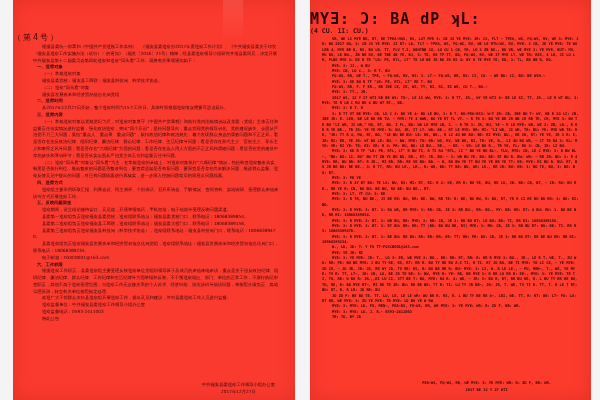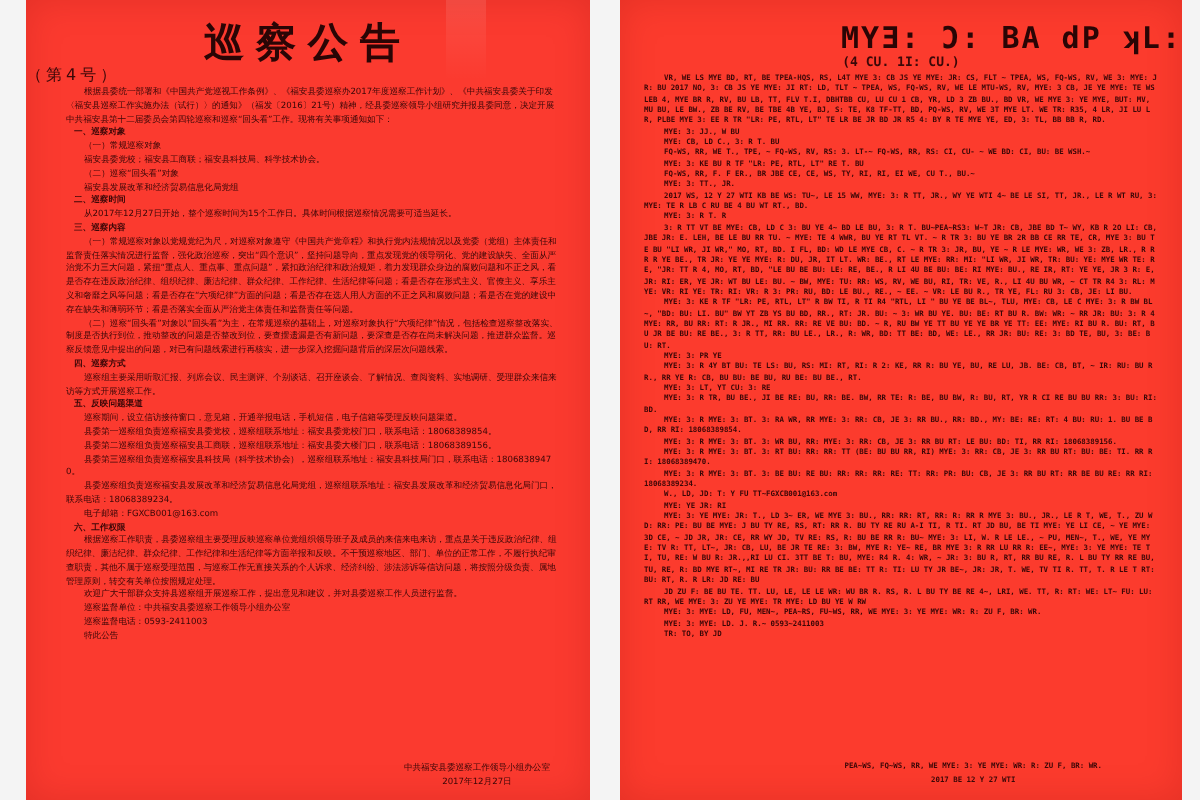--- a/index.html
+++ b/index.html
@@ -35,29 +35,28 @@
     font-family: "DejaVu Sans", sans-serif;
   }
   .body-cn p { margin: 0; text-indent: 9px; word-break: break-all; }
   .body-cn p.h { text-indent: 4px; font-weight: bold; }
   .sign-cn {
     position: absolute; right: 20px; top: 381px;
     font-size: 4.3px; line-height: 7px; color: #3a0707; text-align: center;
   }
   .title-enc {
     position: absolute; left: 0; right: 0; top: 10px;
-    text-align: right;
+    text-align: left;
     font-family: "DejaVu Sans Mono", monospace;
     font-weight: bold; font-size: 15px; letter-spacing: 1px;
     color: #2a0505;
-    margin-left: 17px;
   }
   .sub-enc {
     position: absolute; left: 0; right: 0; top: 27px;
-    text-align: center; font-size: 6.5px; color: #3a0808;
+    text-align: left; font-size: 6.5px; color: #3a0808;
     font-family: "DejaVu Sans Mono", monospace; font-weight: bold;
   }
   .body-enc {
     position: absolute; left: 12px; right: 12px; top: 37px;
     font-family: "DejaVu Sans Mono", monospace;
     font-size: 3.7px; line-height: 5.35px; color: #3a0707;
     font-weight: bold;
   }
   .body-enc p { margin: 0; text-indent: 10px; word-break: break-all; }
   .body-enc p.h { text-indent: 10px; }
@@ -69,21 +68,20 @@
   .glare {
     position: absolute; left: 210px; top: 0; width: 20px; height: 40px;
     background: linear-gradient(180deg, rgba(255,255,255,0.10), rgba(255,255,255,0));
   }
 </style>
 </head>
 <body>
 
 <div class="poster" id="left">
   <div class="glare"></div>
-  <div class="title-cn">巡察公告</div>
   <div class="sub-cn">（第4号）</div>
   <div class="body-cn" id="left-body">
       <p>根据县委统一部署和《中国共产党巡视工作条例》、《福安县委巡察办2017年度巡察工作计划》、《中共福安县委关于印发〈福安县巡察工作实施办法（试行）〉的通知》（福发〔2016〕21号）精神，经县委巡察领导小组研究并报县委同意，决定开展中共福安县第十二届委员会第四轮巡察和巡察“回头看”工作。现将有关事项通知如下：</p>
       <p class="h">一、巡察对象</p>
       <p>（一）常规巡察对象</p>
       <p>福安县委党校；福安县工商联；福安县科技局、科学技术协会。</p>
       <p>（二）巡察“回头看”对象</p>
       <p>福安县发展改革和经济贸易信息化局党组</p>
       <p class="h">二、巡察时间</p>
       <p>从2017年12月27日开始，整个巡察时间为15个工作日。具体时间根据巡察情况需要可适当延长。</p>

